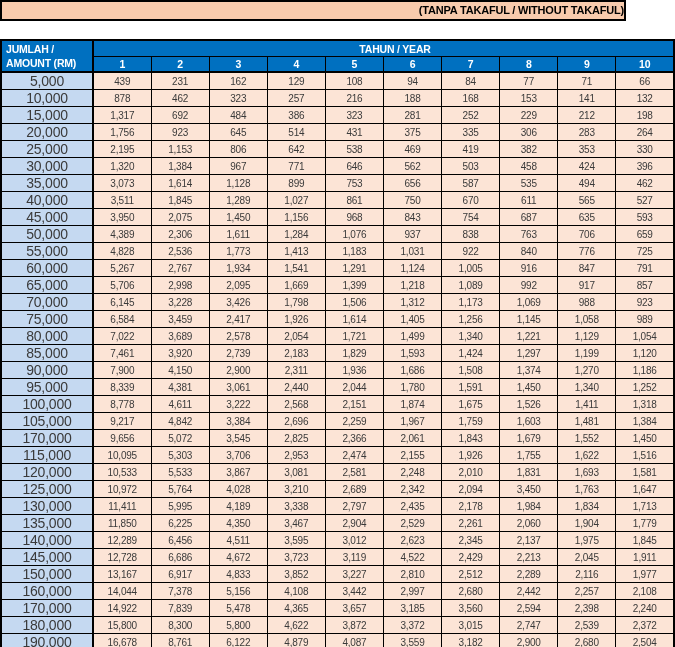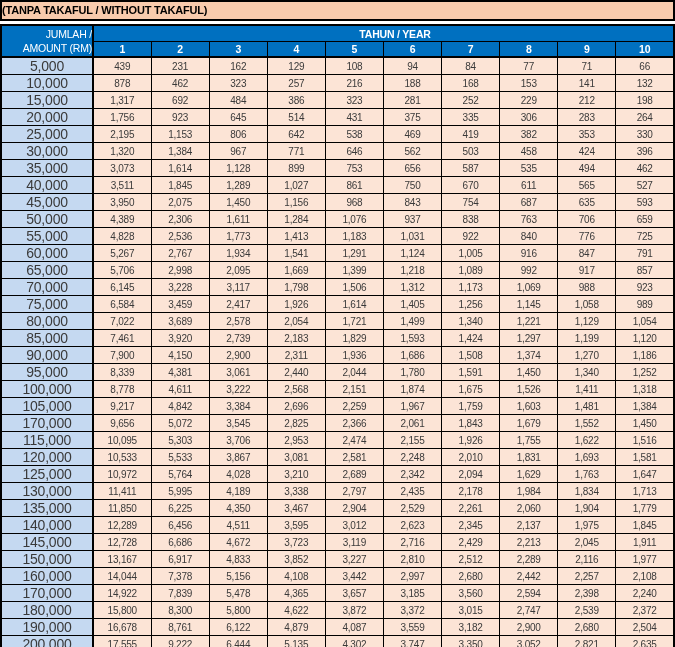--- a/index.html
+++ b/index.html
@@ -20,47 +20,47 @@
     letter-spacing:-0.2px;
   }
   .page{width:675px;}
   .title{
     text-align:center;
     font-size:12px;font-weight:bold;color:var(--title-text);
     padding:5px 0 4px 0;
     white-space:nowrap;
   }
   .subtitle-bar{
-    width:675px;
+    width:626px;
     background:var(--subtitle-bg);
     border:2px solid var(--grid-border);
-    text-align:left;
+    text-align:right;
     font-size:11px;font-weight:bold;color:#000;
     padding:2px 0 3px 0;
-    margin-bottom:3px;
+    margin-bottom:18px;
   }
   table.rate-table{
     width:675px;
     border-collapse:collapse;
     table-layout:fixed;
     border:2px solid var(--grid-border);
   }
   table.rate-table col.amount-col{width:92px;}
   th,td{
     border:1px solid var(--grid-border);
     padding:0;
     text-align:center;
     overflow:hidden;
     white-space:nowrap;
   }
   th.corner{
     background:var(--header-blue);
     color:var(--header-text);
-    text-align:right;
-    font-size:10.5px;font-weight:normal;
+    text-align:left;
+    font-size:10.5px;font-weight:bold;
     padding:1px 0 1px 4px;
     line-height:14px;
     border-right:2px solid var(--grid-border);
     border-bottom:2px solid var(--grid-border);
   }
   th.yearhead{
     background:var(--header-blue);
     color:var(--header-text);
     font-size:10.5px;font-weight:bold;
     height:16px;
@@ -294,21 +294,21 @@
           <td class="val">1,218</td>
           <td class="val">1,089</td>
           <td class="val">992</td>
           <td class="val">917</td>
           <td class="val">857</td>
         </tr>
         <tr>
           <td class="amount">70,000</td>
           <td class="val">6,145</td>
           <td class="val">3,228</td>
-          <td class="val">3,117</td>
+          <td class="val">3,426</td>
           <td class="val">1,798</td>
           <td class="val">1,506</td>
           <td class="val">1,312</td>
           <td class="val">1,173</td>
           <td class="val">1,069</td>
           <td class="val">988</td>
           <td class="val">923</td>
         </tr>
         <tr>
           <td class="amount">75,000</td>
@@ -442,21 +442,21 @@
         </tr>
         <tr>
           <td class="amount">125,000</td>
           <td class="val">10,972</td>
           <td class="val">5,764</td>
           <td class="val">4,028</td>
           <td class="val">3,210</td>
           <td class="val">2,689</td>
           <td class="val">2,342</td>
           <td class="val">2,094</td>
-          <td class="val">1,629</td>
+          <td class="val">3,450</td>
           <td class="val">1,763</td>
           <td class="val">1,647</td>
         </tr>
         <tr>
           <td class="amount">130,000</td>
           <td class="val">11,411</td>
           <td class="val">5,995</td>
           <td class="val">4,189</td>
           <td class="val">3,338</td>
           <td class="val">2,797</td>
@@ -492,21 +492,21 @@
           <td class="val">1,975</td>
           <td class="val">1,845</td>
         </tr>
         <tr>
           <td class="amount">145,000</td>
           <td class="val">12,728</td>
           <td class="val">6,686</td>
           <td class="val">4,672</td>
           <td class="val">3,723</td>
           <td class="val">3,119</td>
-          <td class="val">2,716</td>
+          <td class="val">4,522</td>
           <td class="val">2,429</td>
           <td class="val">2,213</td>
           <td class="val">2,045</td>
           <td class="val">1,911</td>
         </tr>
         <tr>
           <td class="amount">150,000</td>
           <td class="val">13,167</td>
           <td class="val">6,917</td>
           <td class="val">4,833</td>

